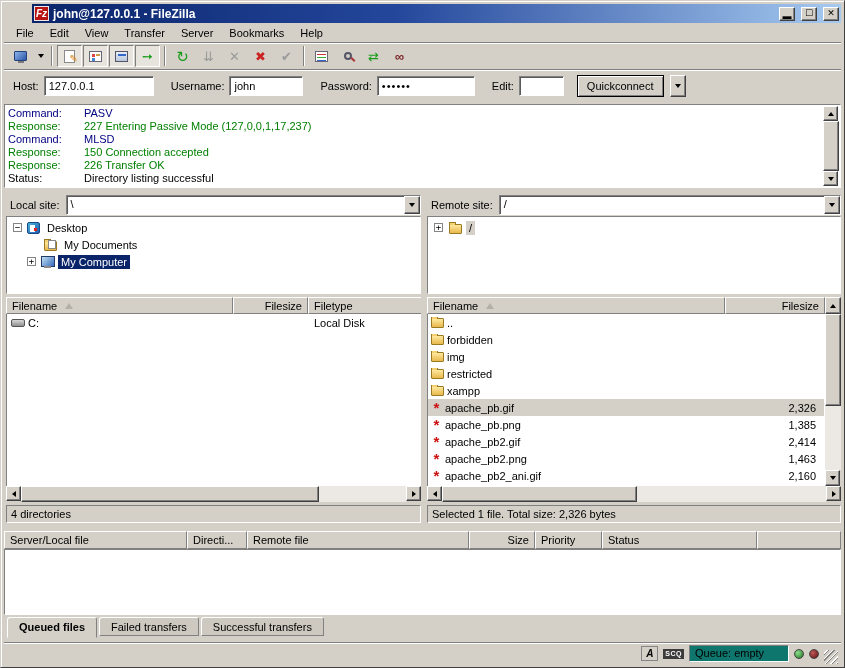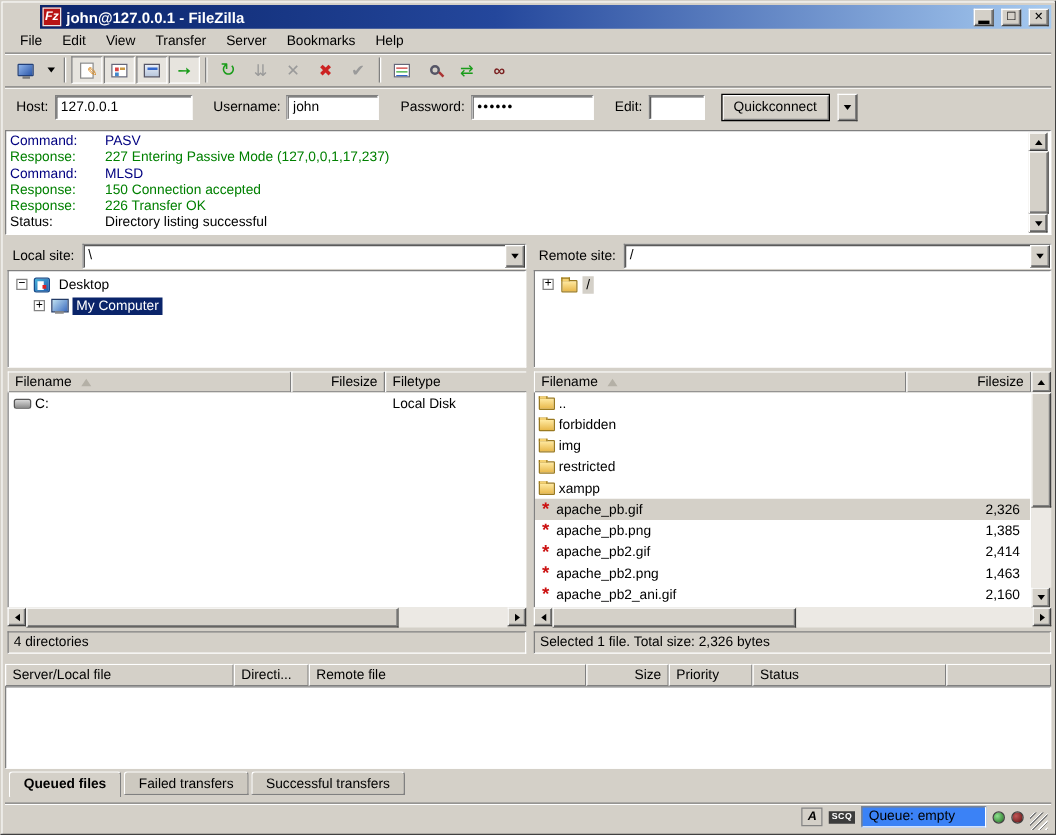--- a/index.html
+++ b/index.html
@@ -179,21 +179,21 @@
 
   
   .statusbar { position:absolute; left:3px; right:3px; bottom:3px; height:22px;
                border-top:1px solid #808080; box-shadow:inset 0 1px 0 #fff;
                display:flex; align-items:center; justify-content:flex-end; gap:5px; padding:0 3px; }
   .dt-box { width:17px; height:15px; background:#d4d0c8; border:1px solid #848484;
             display:flex; align-items:center; justify-content:center;
             font-style:italic; font-weight:bold; font-size:10px; }
   .badge { height:10px; padding:1px 2px; background:#3c3c3c; color:#fff; font-size:7px;
            font-weight:bold; display:flex; align-items:center; letter-spacing:0.5px; }
-  .queue-box { width:100px; height:17px; background:#3b82f6; border:1px solid;
+  .queue-box { width:100px; height:17px; background:#0f766e; border:1px solid;
                border-color:#808080 #fff #fff #808080; padding:1px 5px; white-space:nowrap; }
   .led { width:10px; height:10px; border-radius:50%; border:1px solid #444; }
   .led-green { background:radial-gradient(circle at 35% 35%,#8fe08f,#1c6e1c); }
   .led-red   { background:radial-gradient(circle at 35% 35%,#c05858,#5e0f0f); }
   .grip { width:14px; height:14px; align-self:flex-end;
           background:repeating-linear-gradient(135deg,transparent 0 2px,#fff 2px 3px,#808080 3px 4px); }
 </style>
 </head>
 <body>
 
@@ -339,20 +339,25 @@
     </div>
 
     <div class="treebox">
       <div class="tree-row">
         <span class="ind" style="width:4px;"></span>
         <span class="expander">−</span>
         <span class="ic-desktop"></span>
         <span class="tree-label">Desktop</span>
       </div>
       <div class="tree-row">
+        <span class="ind" style="width:30px;"></span>
+        <span class="ic-folder ic-docs"></span>
+        <span class="tree-label">My Documents</span>
+      </div>
+      <div class="tree-row">
         <span class="ind" style="width:18px;"></span>
         <span class="expander">+</span>
         <span class="ic-computer"></span>
         <span class="tree-label selected">My Computer</span>
       </div>
     </div>
 
     <div class="list-header">
       <div class="col" style="width:227px;">
         <span>Filename</span>

